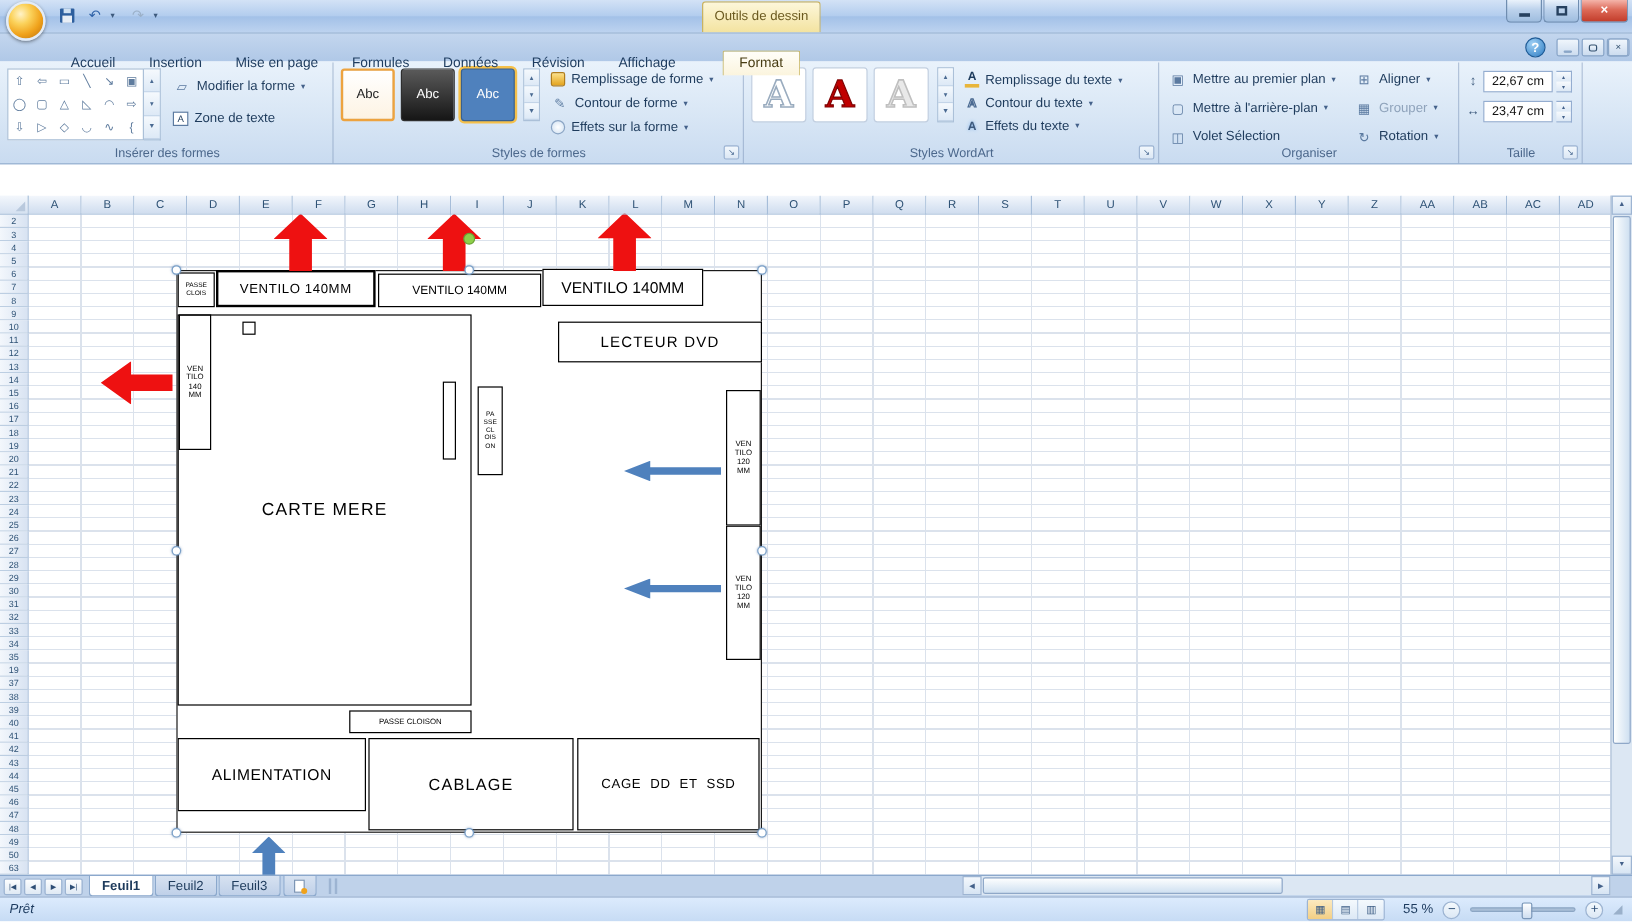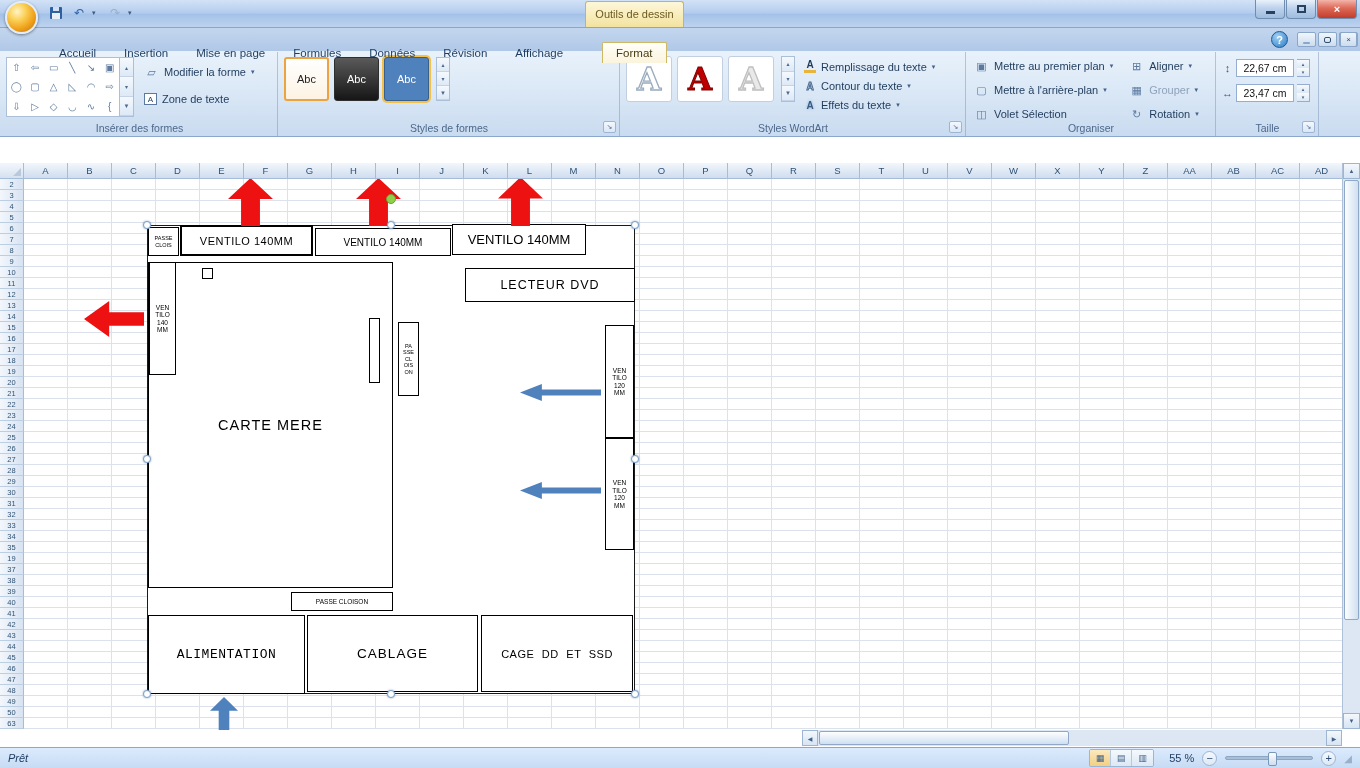--- a/index.html
+++ b/index.html
@@ -153,21 +153,21 @@
   #passe-top{left:148px;top:227px;width:31px;height:29px;font-size:5.5px;line-height:6.5px;padding:2px;}
   #lecteur{left:465px;top:268px;width:170px;height:34px;font-size:12.5px;letter-spacing:1px;}
   #vent-left{left:149px;top:262px;width:27px;height:113px;font-size:6.5px;line-height:7.5px;padding:0 3px;}
   #sq{position:absolute;left:202px;top:268px;width:11px;height:11px;border:1px solid #000;background:#fff;z-index:11;}
   #carte{left:148px;top:262px;width:245px;height:326px;background:transparent;font-size:14.5px;letter-spacing:1px;}
   #inner-rect{left:369px;top:318px;width:11px;height:65px;}
   #passe-mid{left:398px;top:322px;width:21px;height:74px;font-size:5.5px;line-height:6.5px;padding:2px 3px;}
   #vent-r-0{left:605px;top:325px;width:29px;height:113px;font-size:6.5px;line-height:7.5px;padding:0 4px;}
   #vent-r-1{left:605px;top:438px;width:29px;height:112px;font-size:6.5px;line-height:7.5px;padding:0 4px;}
   #passe-bottom{left:291px;top:592px;width:102px;height:19px;font-size:6.5px;}
-  #alim{left:148px;top:615px;width:157px;height:79px;font-size:13px;letter-spacing:.5px;font-family:Liberation Mono, monospace;}
+  #alim{left:148px;top:615px;width:157px;height:61px;font-size:13px;letter-spacing:.5px;}
   #cabl{left:307px;top:615px;width:171px;height:77px;font-size:13.5px;letter-spacing:1px;}
   #cage{left:481px;top:615px;width:152px;height:77px;font-size:11px;word-spacing:4px;letter-spacing:.5px;}
 
   .arrow{position:absolute;z-index:12;}
   .up45{clip-path:polygon(50% 0,100% 44%,71% 44%,71% 100%,29% 100%,29% 44%,0 44%);}
   #ra0{left:228px;top:178px;width:45px;height:48px;}
   #ra1{left:356px;top:178px;width:45px;height:48px;}
   #ra2{left:498px;top:177px;width:45px;height:49px;}
   #ra-left{left:84px;top:301px;width:60px;height:36px;
     clip-path:polygon(0 50%,42% 0,42% 31%,100% 31%,100% 69%,42% 69%,42% 100%);}
@@ -346,20 +346,37 @@
 
     <div class="rgroup" id="g2">
       <div class="g2-content">
         <div class="swatch sw0">Abc</div>
         <div class="swatch sw1">Abc</div>
         <div class="swatch sw2" style="background: rgb(79, 129, 189);">Abc</div>
         <div class="swatch-scroll">
           <div class="gs-btn">▴</div>
           <div class="gs-btn">▾</div>
           <div class="gs-btn">▼</div>
+        </div>
+        <div class="g2-buttons">
+          <div class="ribbon-btn">
+            <span class="ic-fill"></span>
+            <span>Remplissage de forme</span>
+            <span class="dd">▾</span>
+          </div>
+          <div class="ribbon-btn">
+            <span class="rb-icon">✎</span>
+            <span>Contour de forme</span>
+            <span class="dd">▾</span>
+          </div>
+          <div class="ribbon-btn">
+            <span class="ic-fx"></span>
+            <span>Effets sur la forme</span>
+            <span class="dd">▾</span>
+          </div>
         </div>
       </div>
       <div class="rgroup-label">Styles de formes</div>
       <div class="dlg">↘</div>
     </div>
 
     <div class="rgroup" id="g3">
       <div class="g3-content">
         <div class="wa wa0">A</div>
         <div class="wa wa1">A</div>
@@ -583,20 +600,37 @@
     <div class="rot-handle" style="background: rgb(142, 208, 74);"></div>
   </div>
 
   <div id="vscroll">
     <div class="sb-btn">▲</div>
     <div class="sb-thumb"></div>
     <div style="flex:1;"></div>
     <div class="sb-btn" style="height:16px;">▼</div>
   </div>
 
+  <div id="sheetrow">
+    <div id="sheetnav">
+        <div class="navbtn">|◀</div>
+        <div class="navbtn">◀</div>
+        <div class="navbtn">▶</div>
+        <div class="navbtn">▶|</div>
+      </div>
+    <div id="sheettabs">
+        <div class="stab active">Feuil1</div>
+        <div class="stab">Feuil2</div>
+        <div class="stab">Feuil3</div>
+      </div>
+    <div class="insert-tab">
+        <div class="sheet-ico"></div>
+      </div>
+    <div class="hsplit"></div>
+  </div>
 
   <div id="hscroll">
     <div class="sb-btn">◀</div>
     <div class="sb-thumb"></div>
     <div class="sb-rest"></div>
     <div class="sb-btn">▶</div>
   </div>
 
   <div id="statusbar">
     <div class="status-left">Prêt</div>

